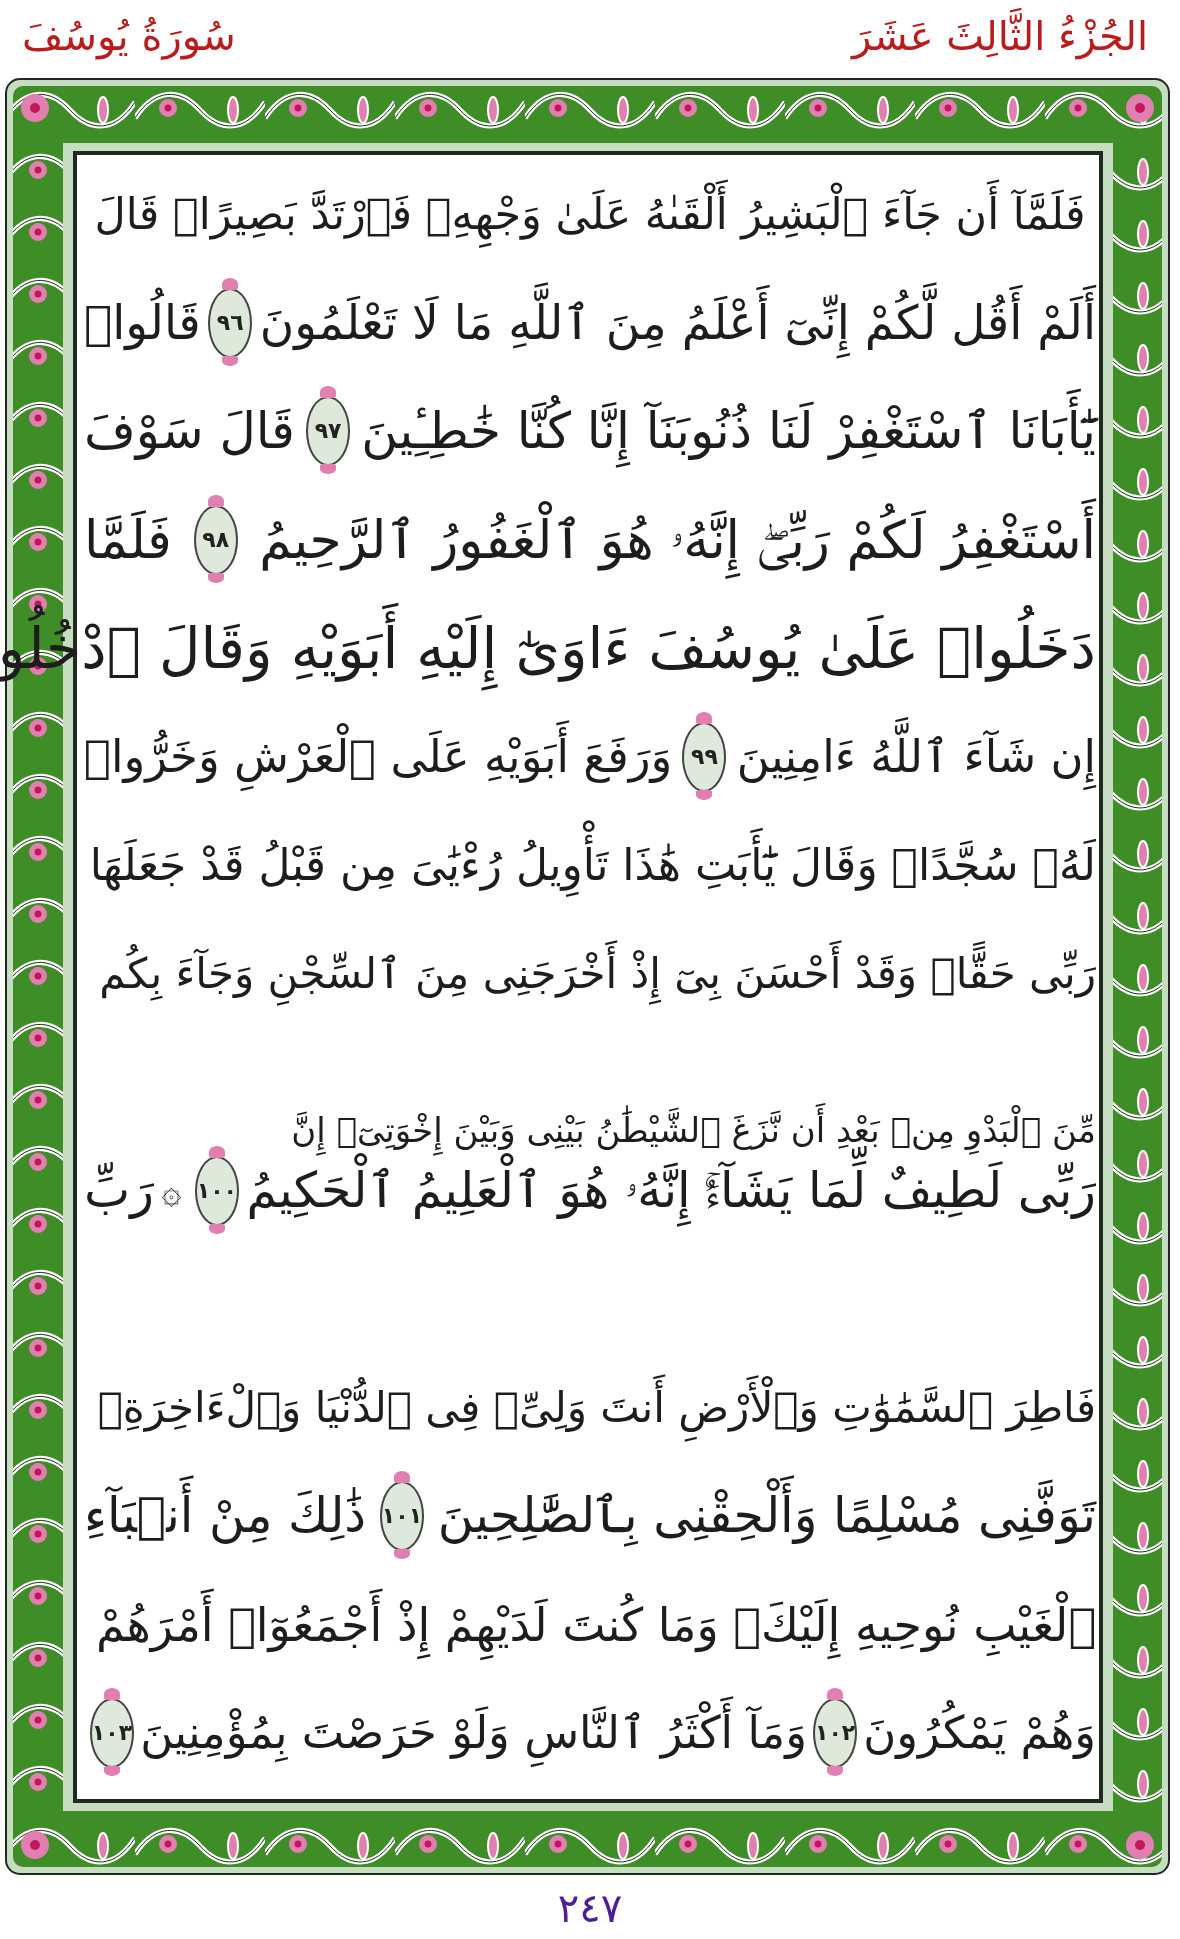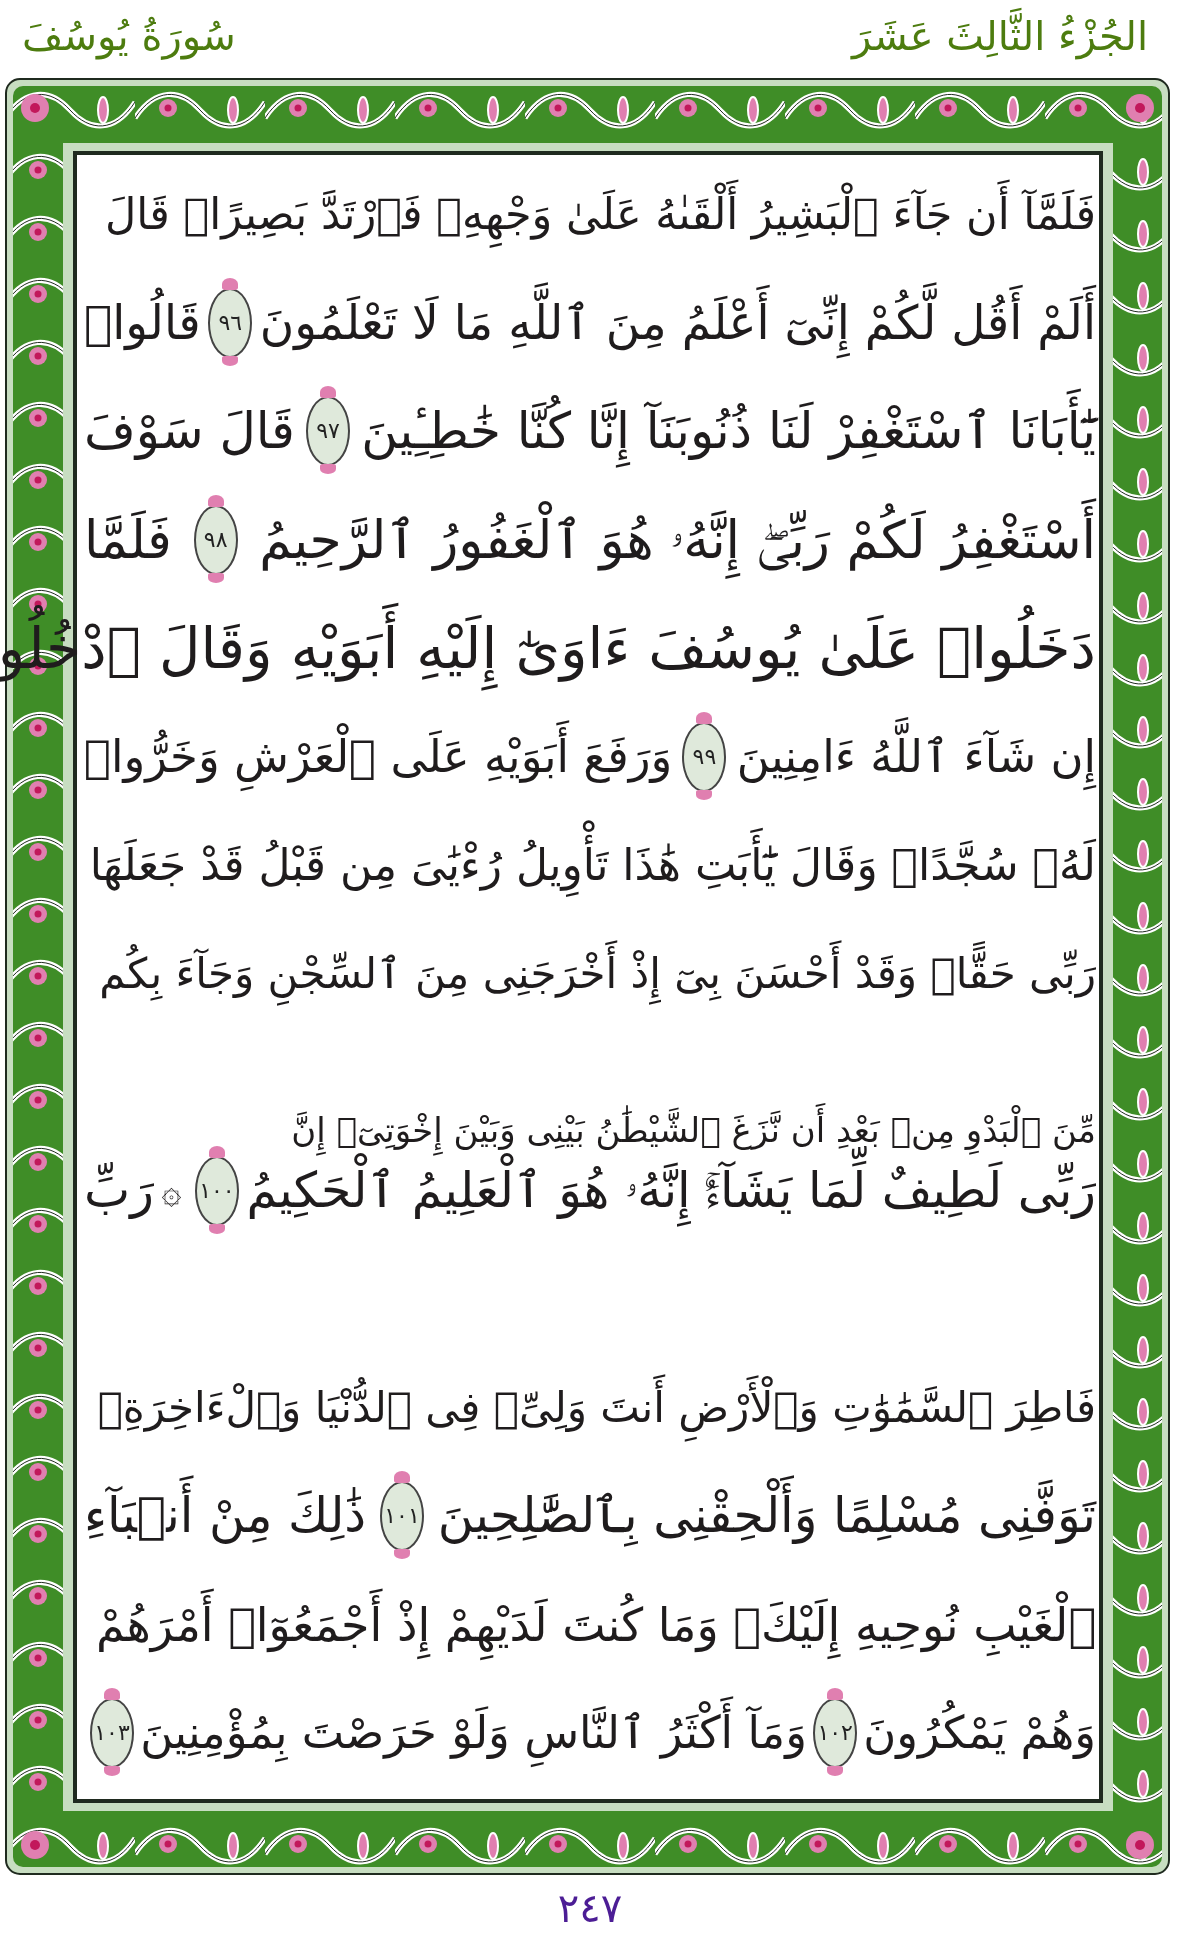--- a/index.html
+++ b/index.html
@@ -1,19 +1,19 @@
 <!DOCTYPE html>
 <html><head>
 <meta charset="utf-8">
 <style>
   html, body { margin:0; padding:0; background:#ffffff; }
   body { width:1180px; height:1939px; position:relative; overflow:hidden;
          font-family:"DejaVu Sans", sans-serif; color:#231f20; }
   .header-text { position:absolute; top:8px; font-size:40px; line-height:56px;
-                 direction:rtl; white-space:nowrap; color:#4d7c0f; font-family:"DejaVu Sans", sans-serif; }
+                 direction:rtl; white-space:nowrap; color:#b91c1c; font-family:"DejaVu Sans", sans-serif; }
   #juz-title { right:32px; }
   #surah-title { left:22px; }
 
   
   #frame-outer { position:absolute; left:5px; top:78px; width:1165px; height:1797px;
                  border-radius:10px; box-sizing:border-box; }
   #frame-outer svg { position:absolute; left:0; top:0; }
   #frame-light { position:absolute; left:63px; top:143px; width:1050px; height:1668px;
                  background:#c7ddc1; box-sizing:border-box; }
   #frame-dark { position:absolute; left:73px; top:151px; width:1030px; height:1652px;
@@ -22,21 +22,21 @@
   #text-area { position:absolute; left:84px; top:160px; width:1012px; height:1636px;
                direction:rtl; }
   .line { position:absolute; left:0; right:0; height:108px; display:flex;
           flex-direction:row; justify-content:space-between; align-items:center;
           direction:rtl; font-size:52px; line-height:108px; white-space:nowrap;
           font-family:"DejaVu Sans", sans-serif; color:#1f1c1d; }
   .line .seg { display:inline-block; }
   .ayah-marker { display:inline-flex; align-items:center; justify-content:center;
                  width:40px; height:66px; border-radius:50%/50%;
                  background:#dfe9db; border:2px solid #444; position:relative;
-                 font-size:22px; line-height:1; color:#222; margin:0 6px; flex:0 0 auto; }
+                 font-size:22px; line-height:1; color:#222; margin:0 6px; flex:0 0 auto;font-weight:bold; }
   .ayah-marker::before { content:""; position:absolute; top:-12px; left:12px; width:16px; height:12px;
                  background:#e07fb0; border-radius:50% 50% 20% 20%; }
   .ayah-marker::after { content:""; position:absolute; bottom:-10px; left:12px; width:16px; height:10px;
                  background:#e07fb0; border-radius:20% 20% 50% 50%; }
   .hizb-mark { font-size:34px; margin:0 6px; }
 
   #page-number { position:absolute; left:0; width:1180px; top:1880px; text-align:center;
                  font-size:40px; line-height:56px; color:#4c1d95; direction:rtl; }
 </style>
 </head>
@@ -70,21 +70,21 @@
         <circle cx="1135" cy="30" r="5"></circle>
       <circle cx="30" cy="1767" r="5"></circle>
         <circle cx="1135" cy="1767" r="5"></circle>
     </g>
   </svg>
 </div>
 <div id="frame-light"></div>
 <div id="frame-dark"></div>
 
 <div id="text-area">
-    <div class="line" style="top: 0px; font-size: 43px;">
+    <div class="line" style="top: 0px; font-size: 43px; justify-content: center;">
       <span class="seg">فَلَمَّآ أَن جَآءَ ٱلْبَشِيرُ أَلْقَىٰهُ عَلَىٰ وَجْهِهِۦ فَٱرْتَدَّ بَصِيرًاۖ قَالَ</span>
     </div>
     <div class="line" style="top: 108.5px; font-size: 47px;">
       <span class="seg">أَلَمْ أَقُل لَّكُمْ إِنِّىٓ أَعْلَمُ مِنَ ٱللَّهِ مَا لَا تَعْلَمُونَ</span>
       <span class="ayah-marker">٩٦</span>
       <span class="seg">قَالُوا۟</span>
     </div>
     <div class="line" style="top: 217px; font-size: 50px;">
       <span class="seg">يَٰٓأَبَانَا ٱسْتَغْفِرْ لَنَا ذُنُوبَنَآ إِنَّا كُنَّا خَٰطِـِٔينَ</span>
       <span class="ayah-marker">٩٧</span>

